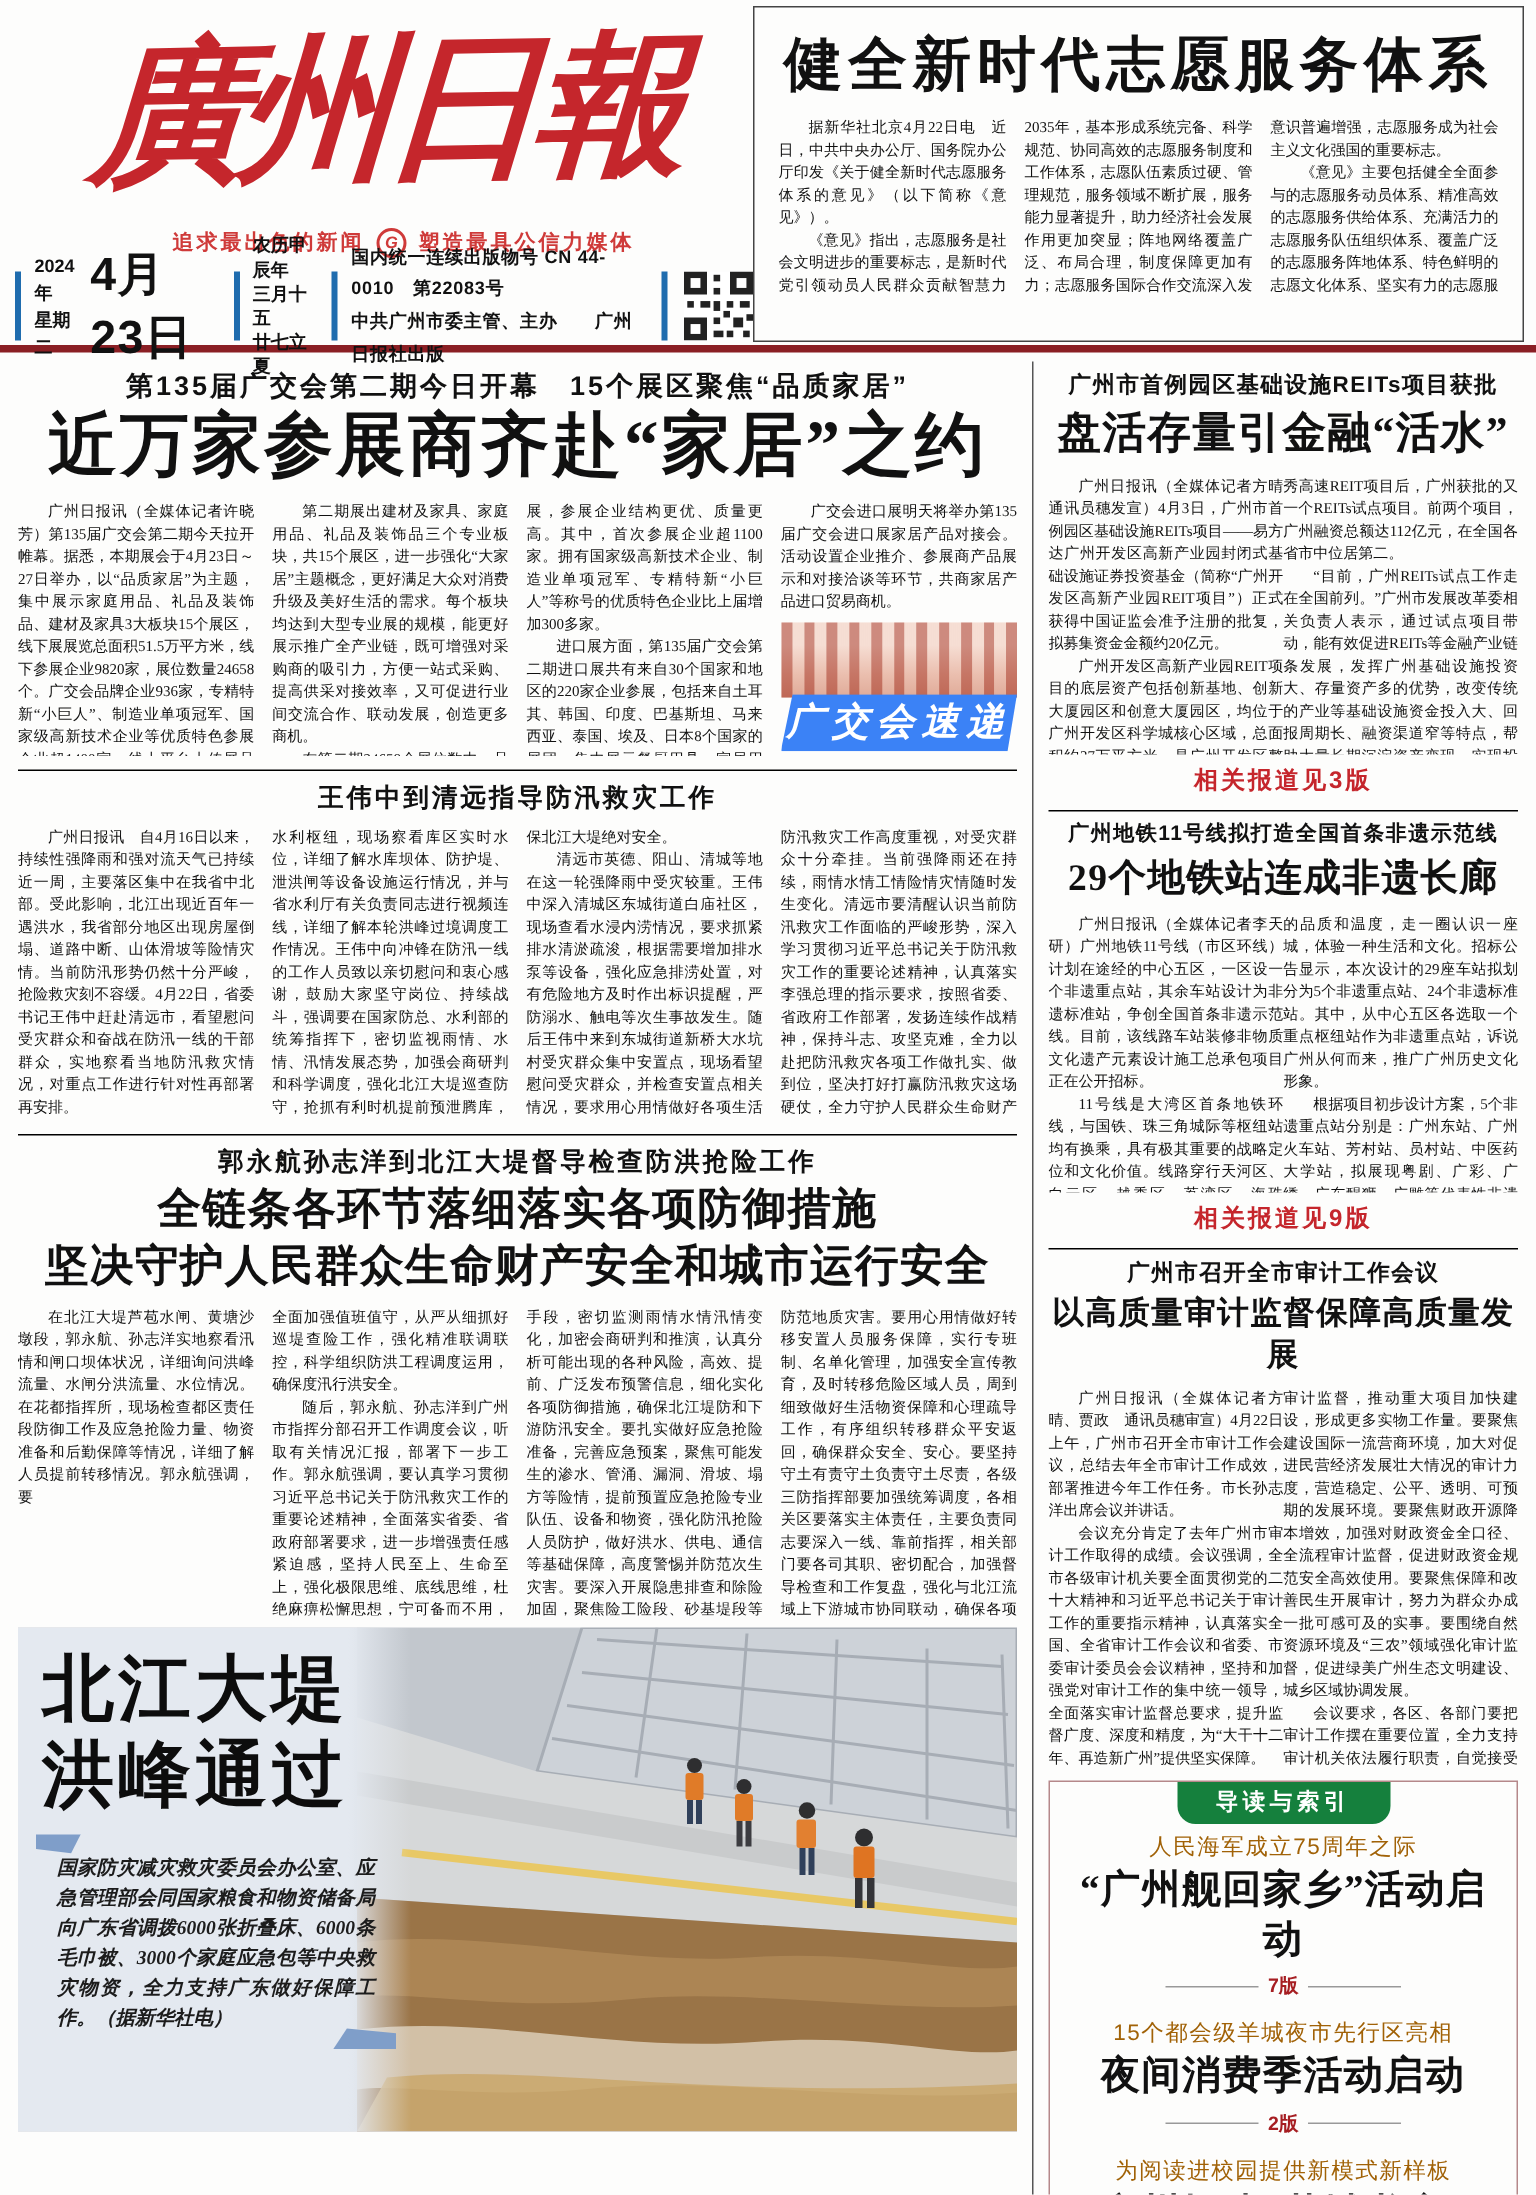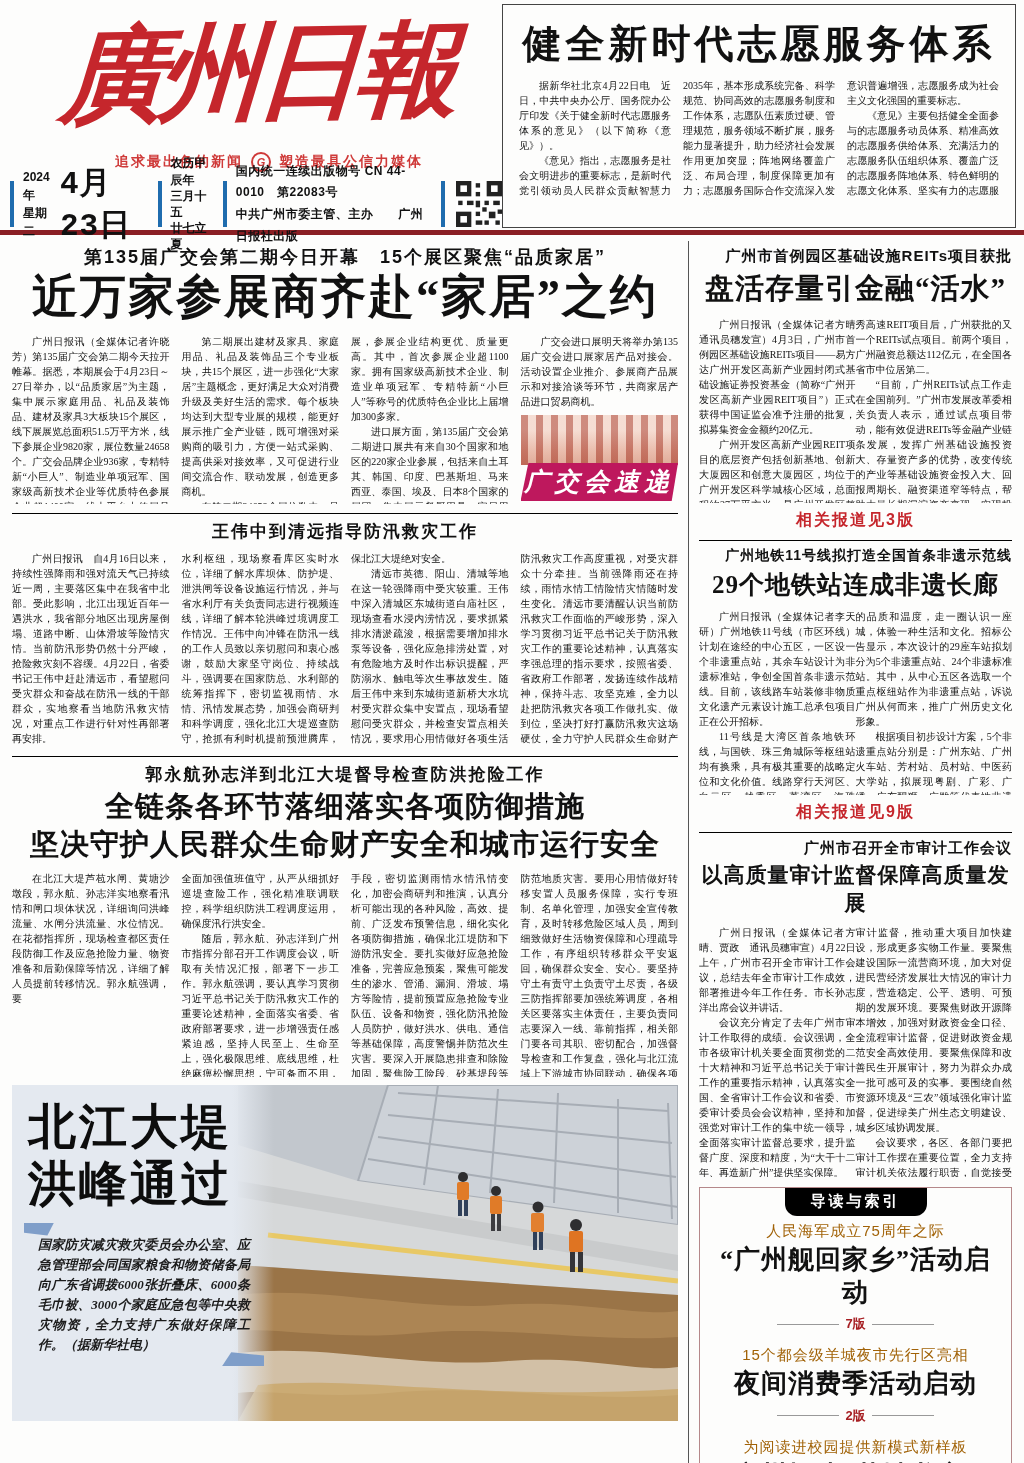--- a/index.html
+++ b/index.html
@@ -15,21 +15,21 @@
   .slogan { position:absolute; left:34px; top:152px; width:470px; display:flex;
       align-items:center; justify-content:center; gap:8px;
       font-family:"Liberation Sans", sans-serif; font-size:14px; font-weight:700; color:#cf3a39; letter-spacing:2px;}
   .slogan-logo { width:20px; height:20px; border:2.5px solid #cf3a39; border-radius:50%;
       display:inline-flex; align-items:center; justify-content:center;
       color:#cf3a39; font-size:11px; font-weight:900; font-style:italic; letter-spacing:0;}
   .dateline { position:absolute; left:10px; top:180px; width:492px; height:48px;
       display:flex; align-items:center; gap:9px; font-family:"Liberation Sans", sans-serif;}
   .vbar { width:4px; height:46px; background:#1f6cae; flex:none;}
   .date-sm { font-size:12px; font-weight:700; line-height:1.5; }
-  .date-big { font-size:31px; font-weight:900; letter-spacing:1px;font-family:Liberation Mono, monospace; }
+  .date-big { font-size:31px; font-weight:900; letter-spacing:1px; }
   .lunar { font-size:12px; font-weight:700; line-height:1.35; }
   .pubinfo { font-size:12px; font-weight:700; line-height:1.8; letter-spacing:.5px;}
   .qr { width:46px; height:46px; flex:none; margin-left:2px;}
 
   .tr-article { position:absolute; left:502px; top:4px; right:8px; bottom:2px;
       border:1px solid #444; padding:12px 16px 8px; }
   .tr-kicker { text-align:center; font-family:"Liberation Sans", sans-serif;
       font-size:20px; font-weight:700; letter-spacing:3px; }
   .tr-headline { text-align:center; font-size:39px; font-weight:900; letter-spacing:4px;
       margin-top:4px; line-height:1.2;}
@@ -50,27 +50,27 @@
   .bodyrow { display:flex; gap:12px; overflow:hidden; margin-top:8px;}
   .col { flex:1 1 0; font-size:10px; line-height:15px; text-align:justify; }
   .para { text-indent:2em; margin:0; }
   .cont { text-indent:0; }
   .hr { border-top:1px solid #000; margin:9px 0 6px; }
 
   .promo { margin-top:6px; }
   .promo-img { height:50px; background:
       repeating-linear-gradient(90deg, rgba(165,55,40,.50) 0 7px, rgba(244,220,210,.25) 7px 15px),
       linear-gradient(#f6ded4 0 30%, #e7b4a2 70%, #d99a85 100%); }
-  .promo-banner { height:38px; background:#be185d; color:#fff; display:flex; align-items:center;
+  .promo-banner { height:38px; background:#3b82f6; color:#fff; display:flex; align-items:center;
       justify-content:center; font-size:25px; font-weight:900; font-style:italic; letter-spacing:5px;
       clip-path:polygon(5% 0, 100% 0, 96% 100%, 0 100%); margin-top:-2px;
       font-family:"Liberation Sans", sans-serif;}
 
   
-  .r-kicker { text-align:right; font-family:"Liberation Sans", sans-serif; font-weight:700;
+  .r-kicker { text-align:center; font-family:"Liberation Sans", sans-serif; font-weight:700;
       font-size:15px; letter-spacing:1px; margin-top:6px;}
   .r-headline { text-align:center; font-weight:900; letter-spacing:1px; margin-top:3px;}
   .r-bodyrow { display:flex; overflow:hidden; margin-top:8px;}
   .related { text-align:center; color:#c5262c; font-weight:900; font-size:16px;
       font-family:"Liberation Sans", sans-serif; letter-spacing:2px; margin:7px 0 2px;}
 
   
   .photo-block { position:relative; height:336px; margin-top:8px; overflow:hidden; background:#cfd4da;}
   .photo-svg { position:absolute; right:0; top:0; height:100%; width:440px; }
   .photo-panel { position:absolute; left:0; top:0; bottom:0; width:262px;
@@ -80,21 +80,21 @@
       line-height:1.55; color:#1c1c1c; margin-top:14px; padding:8px 12px 8px 10px; text-align:justify;}
   .photo-note::before { content:""; position:absolute; left:-4px; top:-4px; width:30px; height:13px;
       background:#7f9ec9; clip-path:polygon(0 0,100% 0,78% 100%,0 78%); }
   .photo-note::after { content:""; position:absolute; right:-2px; bottom:-3px; width:42px; height:14px;
       background:#7f9ec9; clip-path:polygon(22% 0,100% 22%,100% 100%,0 100%); }
 
   
   .index-box { position:relative; border:1px solid #b5888a; margin-top:10px; height:288px;
       padding:34px 8px 6px; }
   .index-tab { position:absolute; top:0; left:50%; transform:translateX(-50%);
-      background:#000000; color:#fff; font-size:15px; font-weight:900; letter-spacing:3px;
+      background:#15803d; color:#fff; font-size:15px; font-weight:900; letter-spacing:3px;
       padding:4px 26px 5px; border-radius:0 0 12px 12px; font-family:"Liberation Sans", sans-serif;}
   .index-item { text-align:center; margin-bottom:13px;}
   .index-kicker { font-family:"Liberation Sans", sans-serif; font-size:15px; color:#a16207; letter-spacing:1px;}
   .index-headline { font-size:26px; font-weight:900; letter-spacing:1px; margin-top:3px; line-height:1.25;}
   .index-pagerow { display:flex; align-items:center; justify-content:center; gap:6px; margin-top:6px;}
   .index-line { width:62px; border-top:1px solid #999; }
   .index-page { color:#a61e22; font-size:13px; font-weight:900; font-family:"Liberation Sans", sans-serif;}
 </style>
 </head>
 <body>

